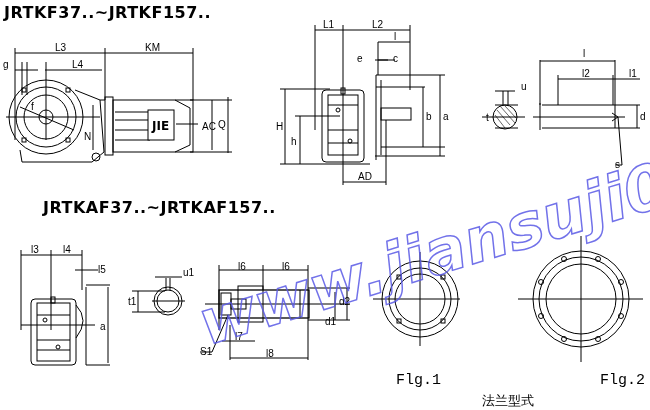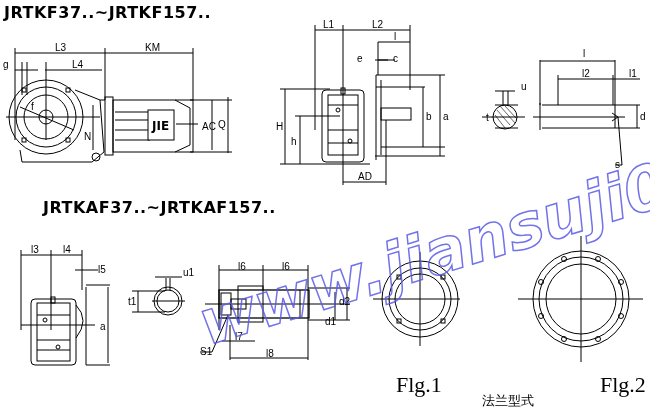--- a/index.html
+++ b/index.html
@@ -1,20 +1,20 @@
 <!DOCTYPE html>
 <html><head>
 <meta charset="utf-8">
 <style>
   html, body { margin:0; padding:0; background:#fff; }
   body { width:650px; height:410px; position:relative; overflow:hidden; font-family:"Liberation Sans", sans-serif; }
   .title { position:absolute; font-family:"DejaVu Sans", sans-serif; font-weight:bold; font-size:16px; color:#000; letter-spacing:0.5px; }
   svg { position:absolute; left:0; top:0; }
   .lbl { font-family:"Liberation Sans", sans-serif; font-size:10px; fill:#000; }
-  .fig { position:absolute; font-family:Liberation Serif, serif; font-size:22px; color:#000; }
+  .fig { position:absolute; font-family:Liberation Mono, monospace; font-size:15px; color:#000; }
   .cap { position:absolute; font-family:"DejaVu Sans", sans-serif; font-size:13px; color:#000; }
   .wm { position:absolute; font-family:"DejaVu Sans", sans-serif; font-weight:bold; font-style:italic; font-size:62px; color:transparent; -webkit-text-stroke:1.5px #5a5ae6; transform:rotate(-17deg); transform-origin:left top; white-space:nowrap; opacity:0.85; }
 </style>
 </head>
 <body>
 
 <div class="title" style="left:4px;top:3px;">JRTKF37..~JRTKF157..</div>
 <div class="title" style="left:14px;top:198px;margin-left:29px;">JRTKAF37..~JRTKAF157..</div>
 
 <svg width="650" height="410" viewBox="0 0 650 410" stroke="#000" fill="none" stroke-width="1">

